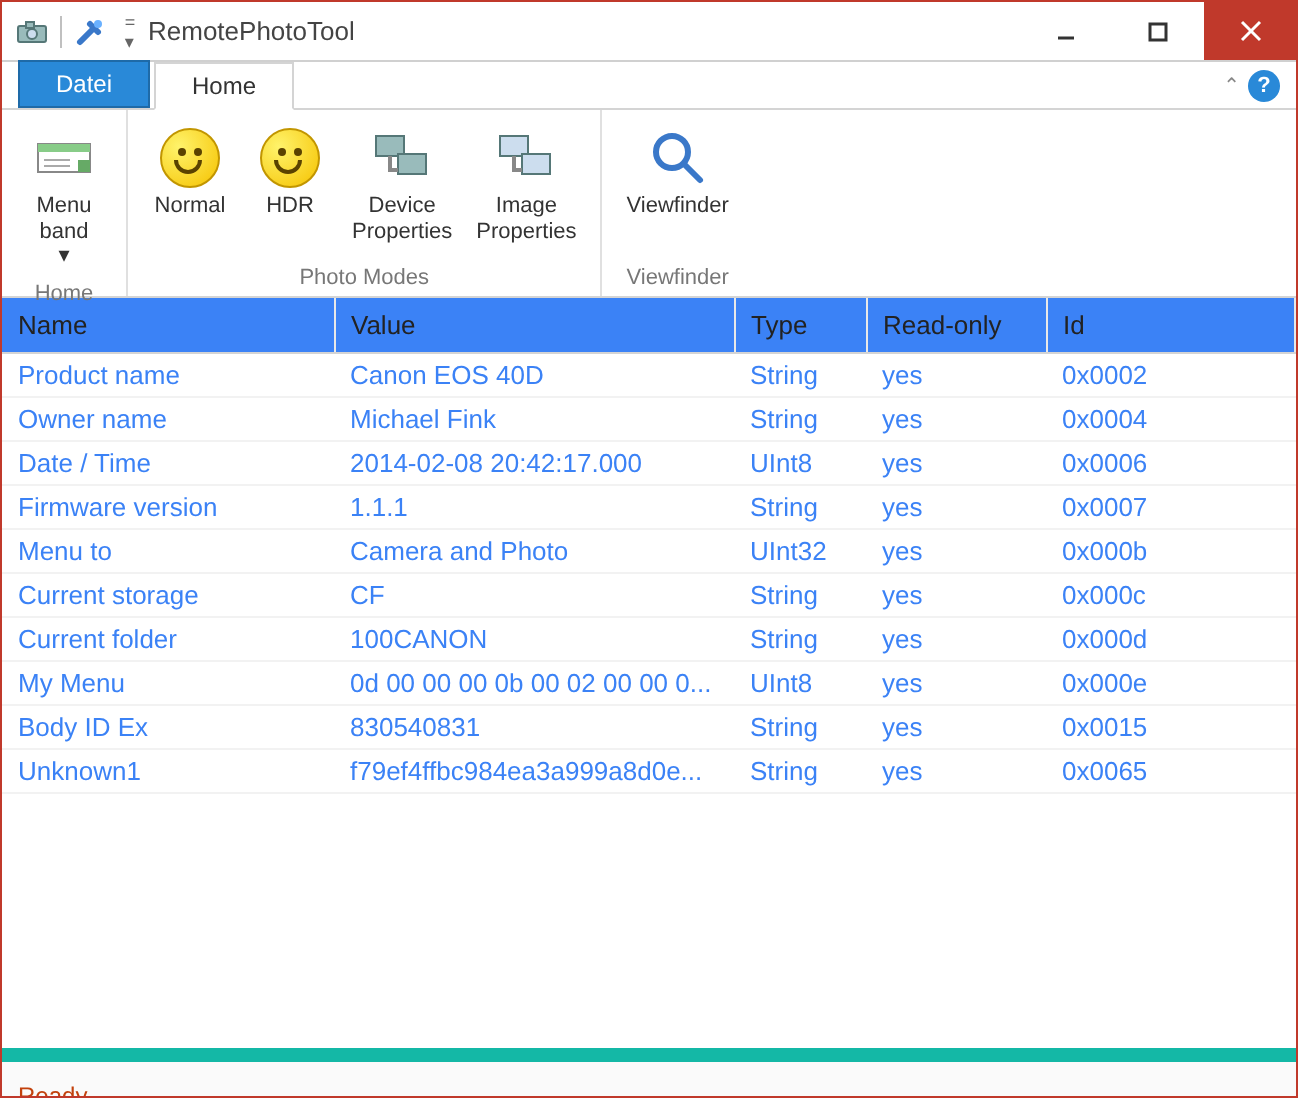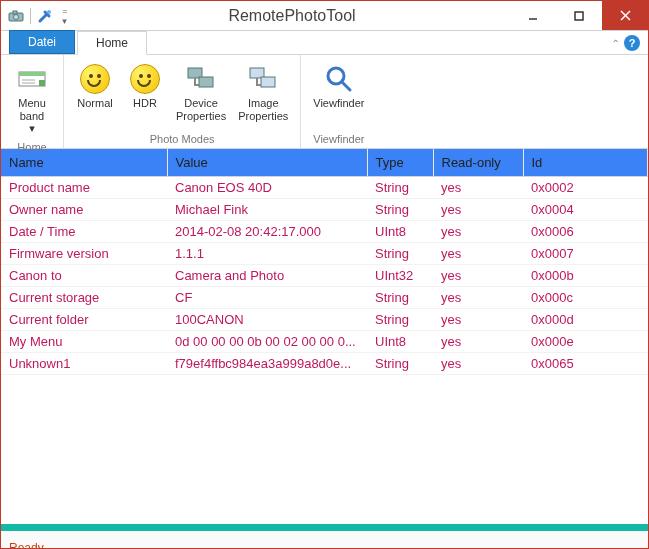--- a/index.html
+++ b/index.html
@@ -1,41 +1,41 @@
 <!DOCTYPE html>
 <html><head>
 <meta charset="utf-8">
 <style>
 * { box-sizing: border-box; margin: 0; padding: 0; }
 body { font-family: "Segoe UI", Tahoma, sans-serif; font-size: 12px; background: #fff; width: 649px; height: 549px; overflow: hidden; border: 1px solid #c0392b; }
 .titlebar { height: 30px; background: #fff; display: flex; align-items: center; border-bottom: 1px solid #d0d0d0; }
 .titlebar-left { display: flex; align-items: center; gap: 2px; padding-left: 6px; }
 .qat-icon { width: 18px; height: 18px; display: flex; align-items: center; justify-content: center; }
 .qat-sep { width: 1px; height: 16px; background: #c0c0c0; margin: 0 3px; }
-.title-text { flex: 1; text-align: center; color: #444; font-size: 16px; }
+.title-text { flex: 1; text-align: left; color: #444; font-size: 13px; }
 .winbtns { display: flex; height: 100%; }
 .winbtn { width: 46px; height: 100%; display: flex; align-items: center; justify-content: center; cursor: pointer; }
 .winbtn.close { background: #c0392b; color: #fff; }
 .winbtn.min, .winbtn.max { color: #333; }
 .tabsrow { height: 24px; display: flex; align-items: flex-end; border-bottom: 1px solid #d4d4d4; position: relative; }
 .file-tab { background: #2989d8; color: #fff; padding: 4px 18px; font-size: 12px; border: 1px solid #1e6aa8; margin-left: 8px; }
 .home-tab { padding: 4px 18px; font-size: 12px; color: #333; background: #fff; border: 1px solid #d4d4d4; border-bottom: 1px solid #fff; margin-left: 2px; position: relative; top: 1px; }
 .tabsrow-right { position: absolute; right: 8px; top: 4px; display: flex; gap: 4px; align-items: center; }
 .help-badge { width: 16px; height: 16px; border-radius: 50%; background: #2989d8; color: #fff; font-size: 11px; display: flex; align-items: center; justify-content: center; font-weight: bold; }
 .chev { color: #888; font-size: 10px; }
 .ribbon { height: 94px; display: flex; border-bottom: 1px solid #d4d4d4; background: #fff; }
 .rgroup { display: flex; flex-direction: column; border-right: 1px solid #e0e0e0; padding: 4px 6px 0 6px; }
 .rbtns { display: flex; gap: 0; flex: 1; }
 .rbtn { display: flex; flex-direction: column; align-items: center; justify-content: flex-start; padding: 4px 6px; cursor: pointer; min-width: 50px; }
 .rbtn .ico { width: 32px; height: 32px; margin-bottom: 2px; display: flex; align-items: center; justify-content: center; }
 .rbtn .lbl { font-size: 11px; color: #333; text-align: center; line-height: 1.15; }
 .rgroup-lbl { font-size: 11px; color: #777; text-align: center; padding: 2px 0 3px 0; }
 .table-wrap { overflow: auto; height: calc(549px - 30px - 24px - 94px - 24px - 2px); }
 table { border-collapse: collapse; width: 100%; table-layout: fixed; }
-th, td { text-align: left; padding: 3px 8px; font-size: 13px; color: #be185d; border-bottom: 1px solid #f2f2f2; white-space: nowrap; overflow: hidden; text-overflow: ellipsis; }
+th, td { text-align: left; padding: 3px 8px; font-size: 13px; color: #3b82f6; border-bottom: 1px solid #f2f2f2; white-space: nowrap; overflow: hidden; text-overflow: ellipsis; }
 th { font-weight: 400; color: #222; border-bottom: 1px solid #d4d4d4; border-right: 1px solid #e8e8e8; background: #3b82f6; padding: 6px 8px; }
 .statusbar { height: 40px; border-top: 7px solid #14b8a6; display: flex; align-items: center; padding: 0 8px; font-size: 12px; color: #c2410c; background: #fafafa; }
 
 .smiley { width: 30px; height: 30px; border-radius: 50%; background: radial-gradient(circle at 30% 30%, #fff36b, #f5c200); border: 1px solid #c29600; position: relative; }
 .smiley::before, .smiley::after { content: ""; position: absolute; width: 4px; height: 4px; background: #5a4200; border-radius: 50%; top: 9px; }
 .smiley::before { left: 8px; }
 .smiley::after { right: 8px; }
 .smiley .mouth { position: absolute; width: 14px; height: 7px; border: 2px solid #5a4200; border-top: none; border-radius: 0 0 14px 14px; left: 6px; top: 15px; }
 </style>
 </head>
@@ -208,21 +208,21 @@
           <td>0x0006</td>
         </tr>
         <tr>
           <td>Firmware version</td>
           <td>1.1.1</td>
           <td>String</td>
           <td>yes</td>
           <td>0x0007</td>
         </tr>
         <tr>
-          <td>Canon to</td>
+          <td>Menu to</td>
           <td>Camera and Photo</td>
           <td>UInt32</td>
           <td>yes</td>
           <td>0x000b</td>
         </tr>
         <tr>
           <td>Current storage</td>
           <td>CF</td>
           <td>String</td>
           <td>yes</td>
@@ -236,20 +236,27 @@
           <td>0x000d</td>
         </tr>
         <tr>
           <td>My Menu</td>
           <td>0d 00 00 00 0b 00 02 00 00 0...</td>
           <td>UInt8</td>
           <td>yes</td>
           <td>0x000e</td>
         </tr>
         <tr>
+          <td>Body ID Ex</td>
+          <td>830540831</td>
+          <td>String</td>
+          <td>yes</td>
+          <td>0x0015</td>
+        </tr>
+        <tr>
           <td>Unknown1</td>
           <td>f79ef4ffbc984ea3a999a8d0e...</td>
           <td>String</td>
           <td>yes</td>
           <td>0x0065</td>
         </tr>
       </tbody>
   </table>
 </div>
 

